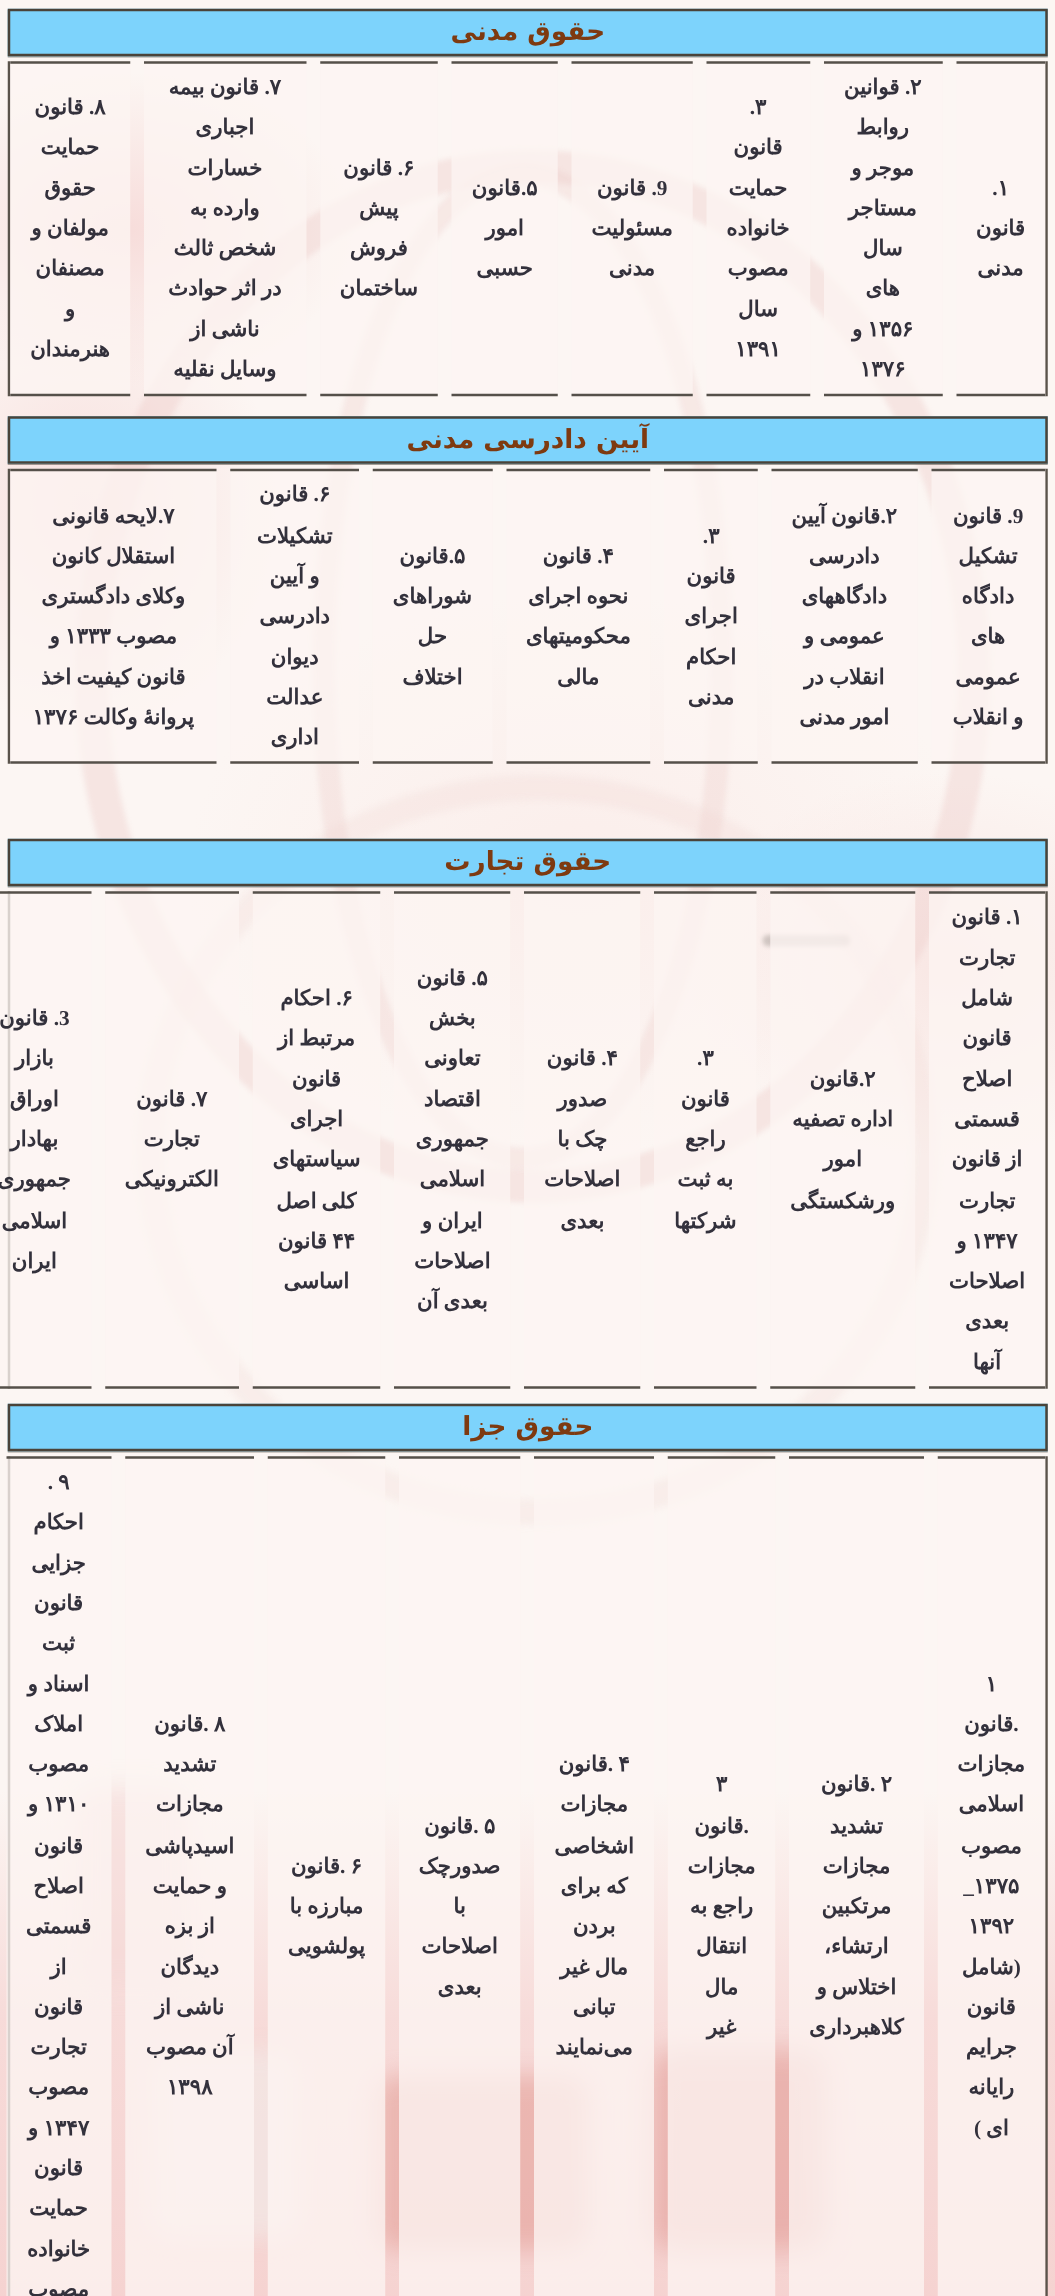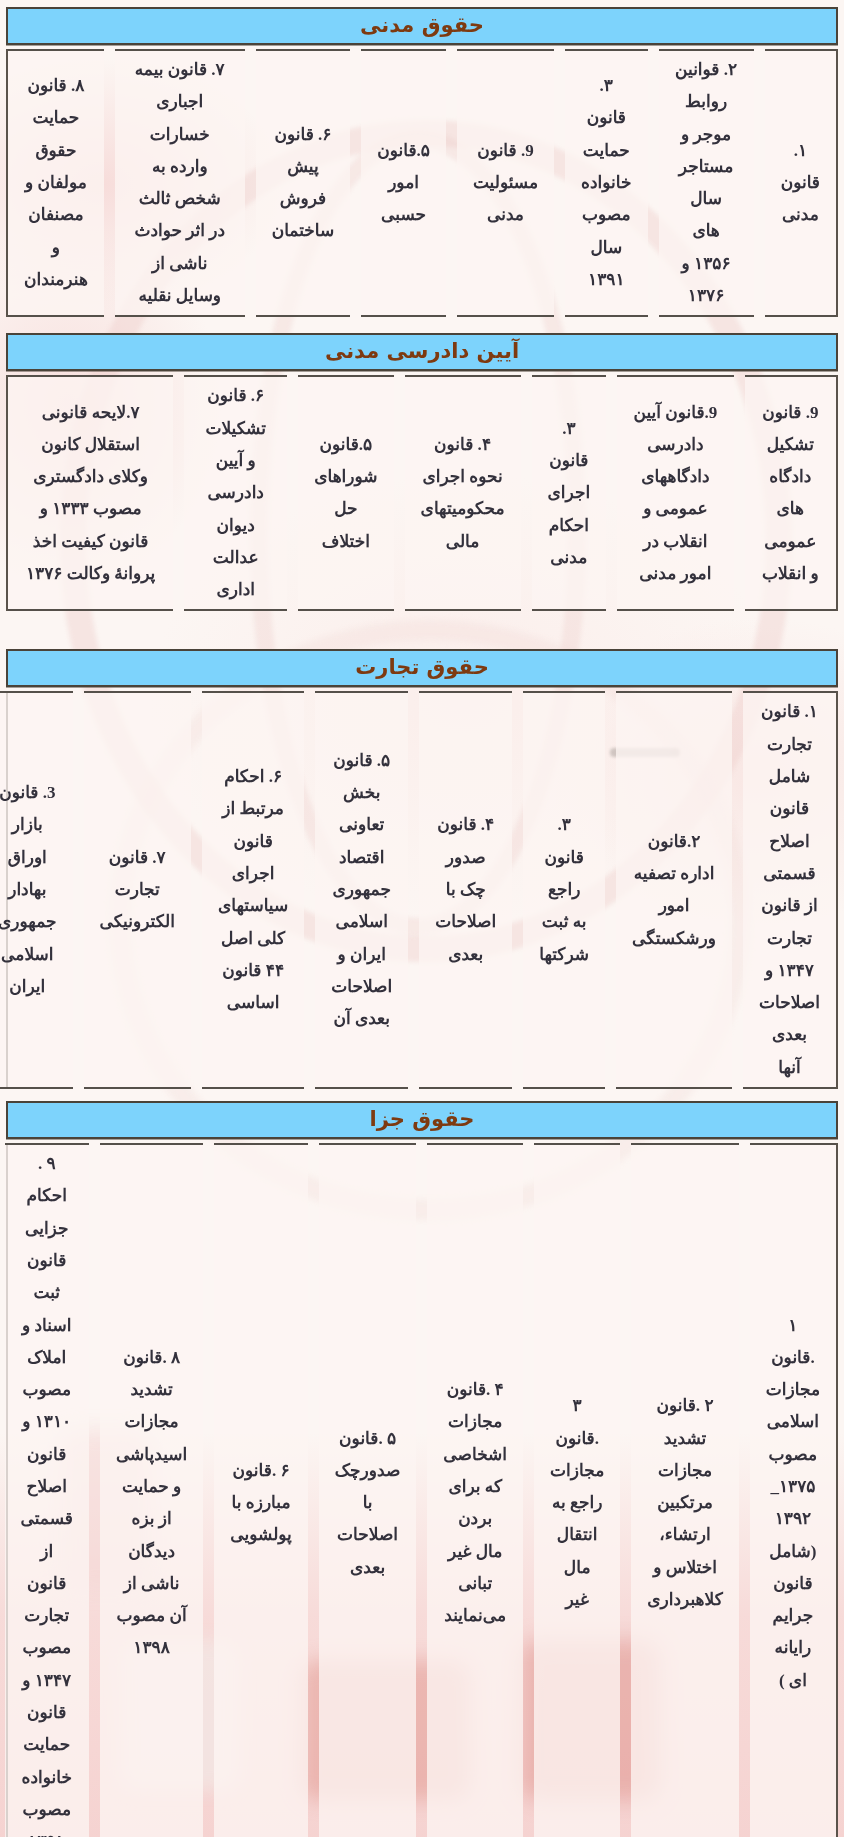--- a/index.html
+++ b/index.html
@@ -57,21 +57,21 @@
   .wm-red-4 { left: 60px; top: 1430px; width: 90px; height: 160px;
     background: rgba(244,214,211,0.55); border-radius: 20px; filter: blur(10px); }
 
   
   .doc {
     position: relative;
     padding: 7px 6px 0 6px;
     z-index: 2;
   }
   .section { margin-bottom: 16px; }
-  .section.s2 { margin-bottom: 38px; }
+  .section.s2 { margin-bottom: 60px; }
   .section.s3 { margin-bottom: 12px; }
   .section.s4 { margin-bottom: 20px; }
   .section.s5 { margin-bottom: 0; }
 
   .section-header {
     background: #7dd3fc;
     border: 2px solid #4a4339;
     box-shadow: 0 1px 0 rgba(60,50,40,0.45);
     color: #7e3a10;
     font-size: 21px;
@@ -148,21 +148,21 @@
         </div>
       </div>
     </section>
     <section class="section s2">
       <div class="section-header">آیین دادرسی مدنی</div>
       <div class="rows">
         <div class="row">
           <span>9. قانون تشکیل دادگاه های عمومی و انقلاب</span>
         </div>
         <div class="row">
-          <span>9.قانون آیین دادرسی دادگاههای عمومی و انقلاب در امور مدنی</span>
+          <span>۲.قانون آیین دادرسی دادگاههای عمومی و انقلاب در امور مدنی</span>
         </div>
         <div class="row">
           <span>۳. قانون اجرای احکام مدنی</span>
         </div>
         <div class="row">
           <span>۴. قانون نحوه اجرای محکومیتهای مالی</span>
         </div>
         <div class="row">
           <span>۵.قانون شوراهای حل اختلاف</span>
         </div>

